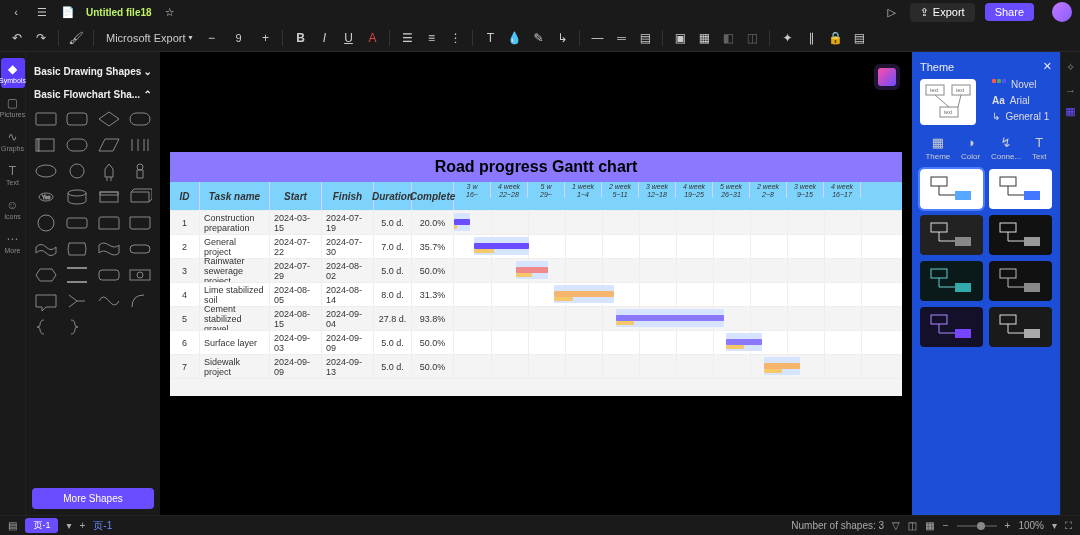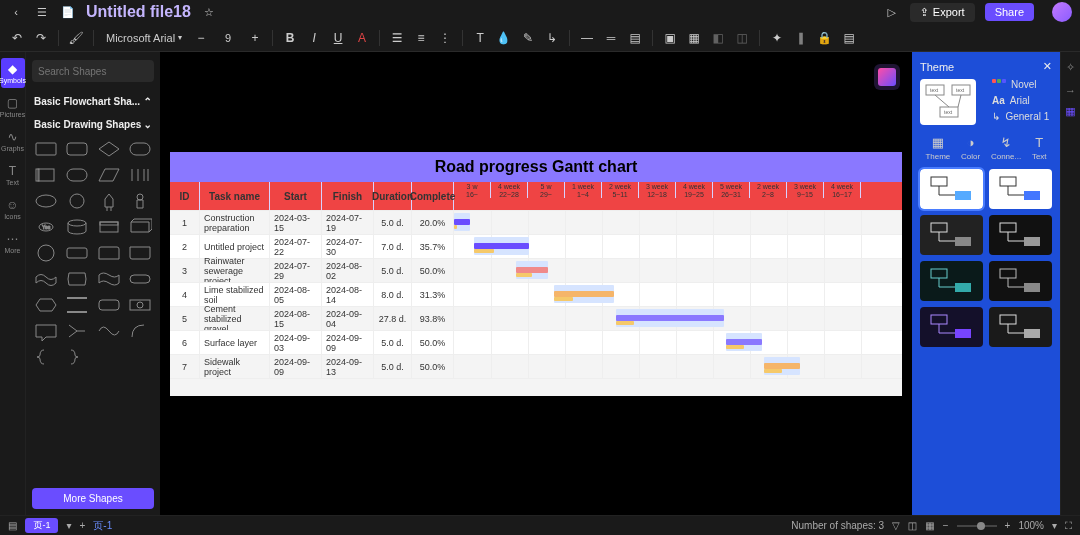--- a/index.html
+++ b/index.html
@@ -1,21 +1,21 @@
 <!DOCTYPE html>
 <html><head>
 <meta charset="utf-8">
 <style>
 * { box-sizing: border-box; margin: 0; padding: 0; font-family: "Segoe UI", Arial, sans-serif; }
 body { background: #0d0d0d; color: #ccc; font-size: 11px; overflow: hidden; width: 1080px; height: 535px; position: relative; }
 
 
 .titlebar { height: 24px; background: #1a1a1a; display: flex; align-items: center; padding: 0 8px; gap: 10px; }
 .titlebar .icon-btn { width: 16px; height: 16px; display: flex; align-items: center; justify-content: center; cursor: pointer; color: #ccc; }
-.titlebar .filetitle { color: #c4b5fd; font-weight: 600; font-size: 16px; }
+.titlebar .filetitle { color: #bef264; font-weight: 600; font-size: 10px; }
 .titlebar .spacer { flex: 1; }
 .btn-export { background: #2a2a2a; color: #fff; padding: 3px 10px; border-radius: 4px; font-size: 11px; display: flex; align-items: center; gap: 4px; cursor: pointer; }
 .btn-share { background: #6a4dff; color: #fff; padding: 3px 10px; border-radius: 4px; font-size: 11px; cursor: pointer; }
 .avatar { width: 20px; height: 20px; border-radius: 50%; background: linear-gradient(135deg,#c47aff,#8a5cff); margin-left: 8px; }
 
 
 .toolbar { height: 28px; background: #1a1a1a; display: flex; align-items: center; padding: 0 8px; gap: 6px; border-bottom: 1px solid #2a2a2a; }
 .tool-sep { width: 1px; height: 16px; background: #333; margin: 0 2px; }
 .tool-btn { width: 18px; height: 18px; display: flex; align-items: center; justify-content: center; color: #ccc; cursor: pointer; font-size: 12px; }
 .tool-select { background: transparent; color: #ccc; border: none; font-size: 11px; padding: 2px 4px; display: flex; align-items: center; gap: 3px; }
@@ -40,21 +40,21 @@
 .shape-cell svg { stroke: #888; fill: none; stroke-width: 1; }
 .more-shapes { position: absolute; bottom: 6px; left: 6px; right: 6px; background: #6a4dff; color: #fff; text-align: center; padding: 5px 0; border-radius: 4px; font-size: 10px; cursor: pointer; }
 
 
 .canvas { flex: 1; background: #000; position: relative; overflow: hidden; padding-left: 40px; }
 .canvas-inner { position: absolute; left: 10px; right: 10px; top: 100px; background: #fff; color: #222; }
 .ai-badge { position: absolute; right: 12px; top: 12px; width: 26px; height: 26px; border-radius: 6px; background: #1f1433; display: flex; align-items: center; justify-content: center; cursor: pointer; }
 .ai-badge-inner { width: 18px; height: 18px; border-radius: 3px; background: linear-gradient(135deg,#ff4da6,#6a4dff); }
 
 .gantt-title { background: #8a78ff; color: #000; text-align: center; font-weight: 700; font-size: 16px; padding: 6px 0; }
-.gantt-head { display: flex; background: #ef4444; font-size: 9px; color: #333; }
+.gantt-head { display: flex; background: #7dd3fc; font-size: 9px; color: #333; font-style: italic; }
 .gh-left { display: flex; }
 .gh-col { border-right: 1px solid #d8d2ff; display: flex; align-items: center; justify-content: center; font-weight: 600; font-size: 10px; height: 28px; }
 .gh-right { flex: 1; display: flex; flex-direction: column; }
 .gh-months { display: flex; height: 12px; }
 .gh-month { border-right: 1px solid #d8d2ff; text-align: center; font-size: 9px; font-weight: 600; line-height: 12px; }
 .gh-weeks { display: flex; height: 16px; }
 .gh-week { border-right: 1px solid #d8d2ff; text-align: center; font-size: 7px; line-height: 8px; padding-top: 1px; }
 
 .gantt-body { display: flex; }
 .gb-left { display: flex; flex-direction: column; }
@@ -136,21 +136,21 @@
   <div class="avatar"></div>
 </div>
 
 <div class="toolbar">
   <div class="tool-btn">↶</div>
   <div class="tool-btn">↷</div>
   <div class="tool-sep"></div>
   <div class="tool-btn">🖌</div>
   <div class="tool-sep"></div>
   <div class="tool-select">
-      <span>Microsoft Arial</span>
+      <span>Microsoft Export</span>
       <span style="font-size:8px;">▾</span>
     </div>
   <div class="tool-btn">−</div>
   <div class="tool-num">9</div>
   <div class="tool-btn">+</div>
   <div class="tool-sep"></div>
   <div class="tool-btn">
       <b>B</b>
     </div>
   <div class="tool-btn">
@@ -208,31 +208,27 @@
         <div class="ri-icon">☺</div>
         <div>Icons</div>
       </div>
       <div class="rail-item">
         <div class="ri-icon">⋯</div>
         <div>More</div>
       </div>
     </div>
 
   <div class="shapes-panel">
-    <div class="search-box">
-      <input placeholder="Search Shapes" style="">
-
+    <div class="cat-head">
+      <span>Basic Drawing Shapes</span>
+      <span>⌄</span>
     </div>
     <div class="cat-head">
       <span>Basic Flowchart Sha...</span>
       <span>⌃</span>
-    </div>
-    <div class="cat-head">
-      <span>Basic Drawing Shapes</span>
-      <span>⌄</span>
     </div>
     <div class="shape-grid" id="shape-grid">
         <div class="shape-cell">
           <svg width="24" height="20">
             <rect x="2" y="4" width="20" height="12" rx="1"></rect>
           </svg>
         </div>
         <div class="shape-cell">
           <svg width="24" height="20">
             <rect x="2" y="4" width="20" height="12" rx="3"></rect>
@@ -444,21 +440,21 @@
             <div class="gb-row">
               <div class="gb-cell w-id center">1</div>
               <div class="gb-cell w-task">Construction preparation</div>
               <div class="gb-cell w-start center">2024-03-15</div>
               <div class="gb-cell w-finish center">2024-07-19</div>
               <div class="gb-cell w-dur center">5.0 d.</div>
               <div class="gb-cell w-comp center">20.0%</div>
             </div>
             <div class="gb-row">
               <div class="gb-cell w-id center">2</div>
-              <div class="gb-cell w-task">Untitled project</div>
+              <div class="gb-cell w-task">General project</div>
               <div class="gb-cell w-start center">2024-07-22</div>
               <div class="gb-cell w-finish center">2024-07-30</div>
               <div class="gb-cell w-dur center">7.0 d.</div>
               <div class="gb-cell w-comp center">35.7%</div>
             </div>
             <div class="gb-row">
               <div class="gb-cell w-id center">3</div>
               <div class="gb-cell w-task">Rainwater sewerage project</div>
               <div class="gb-cell w-start center">2024-07-29</div>
               <div class="gb-cell w-finish center">2024-08-02</div>

